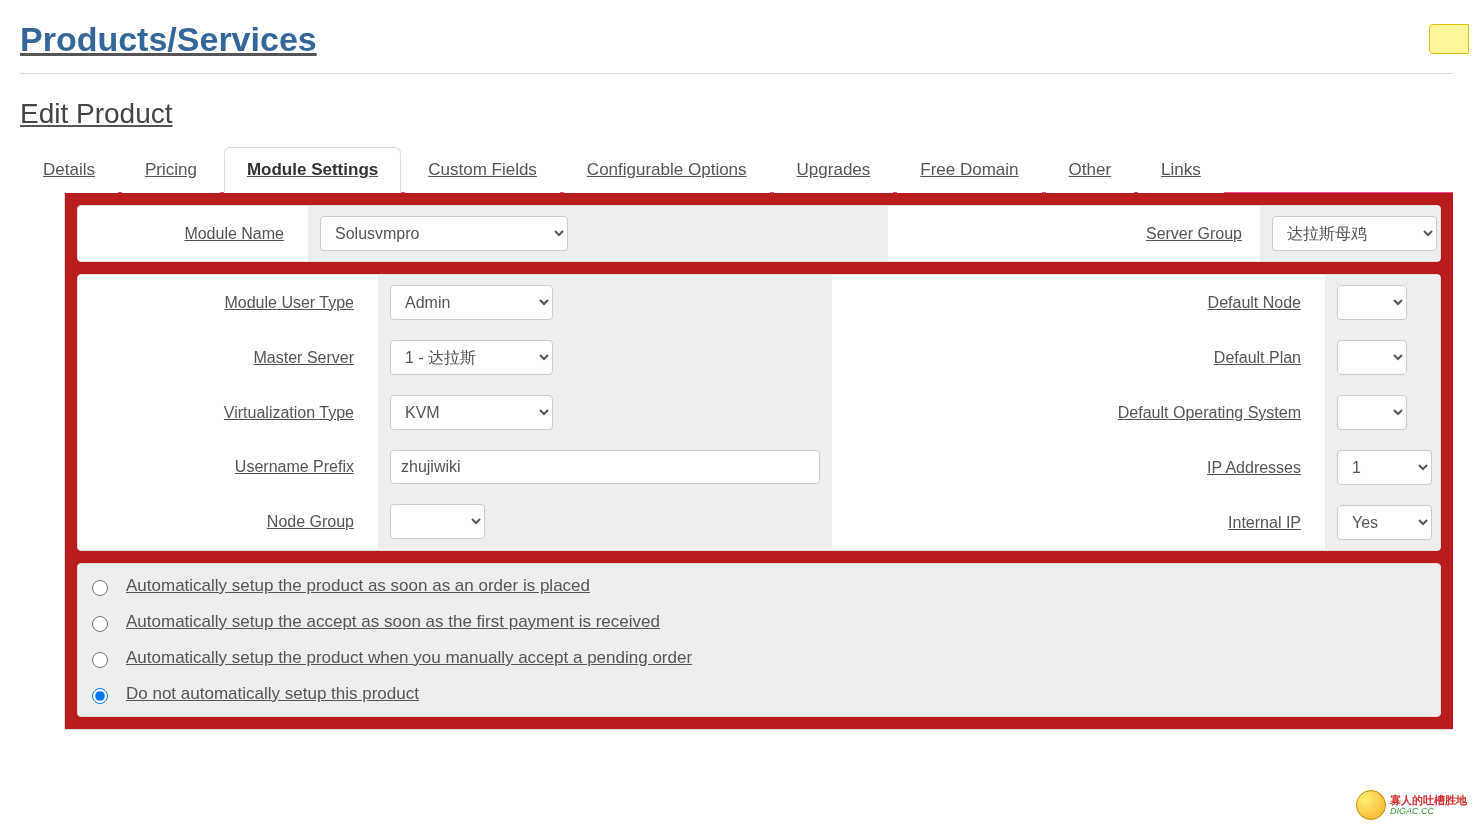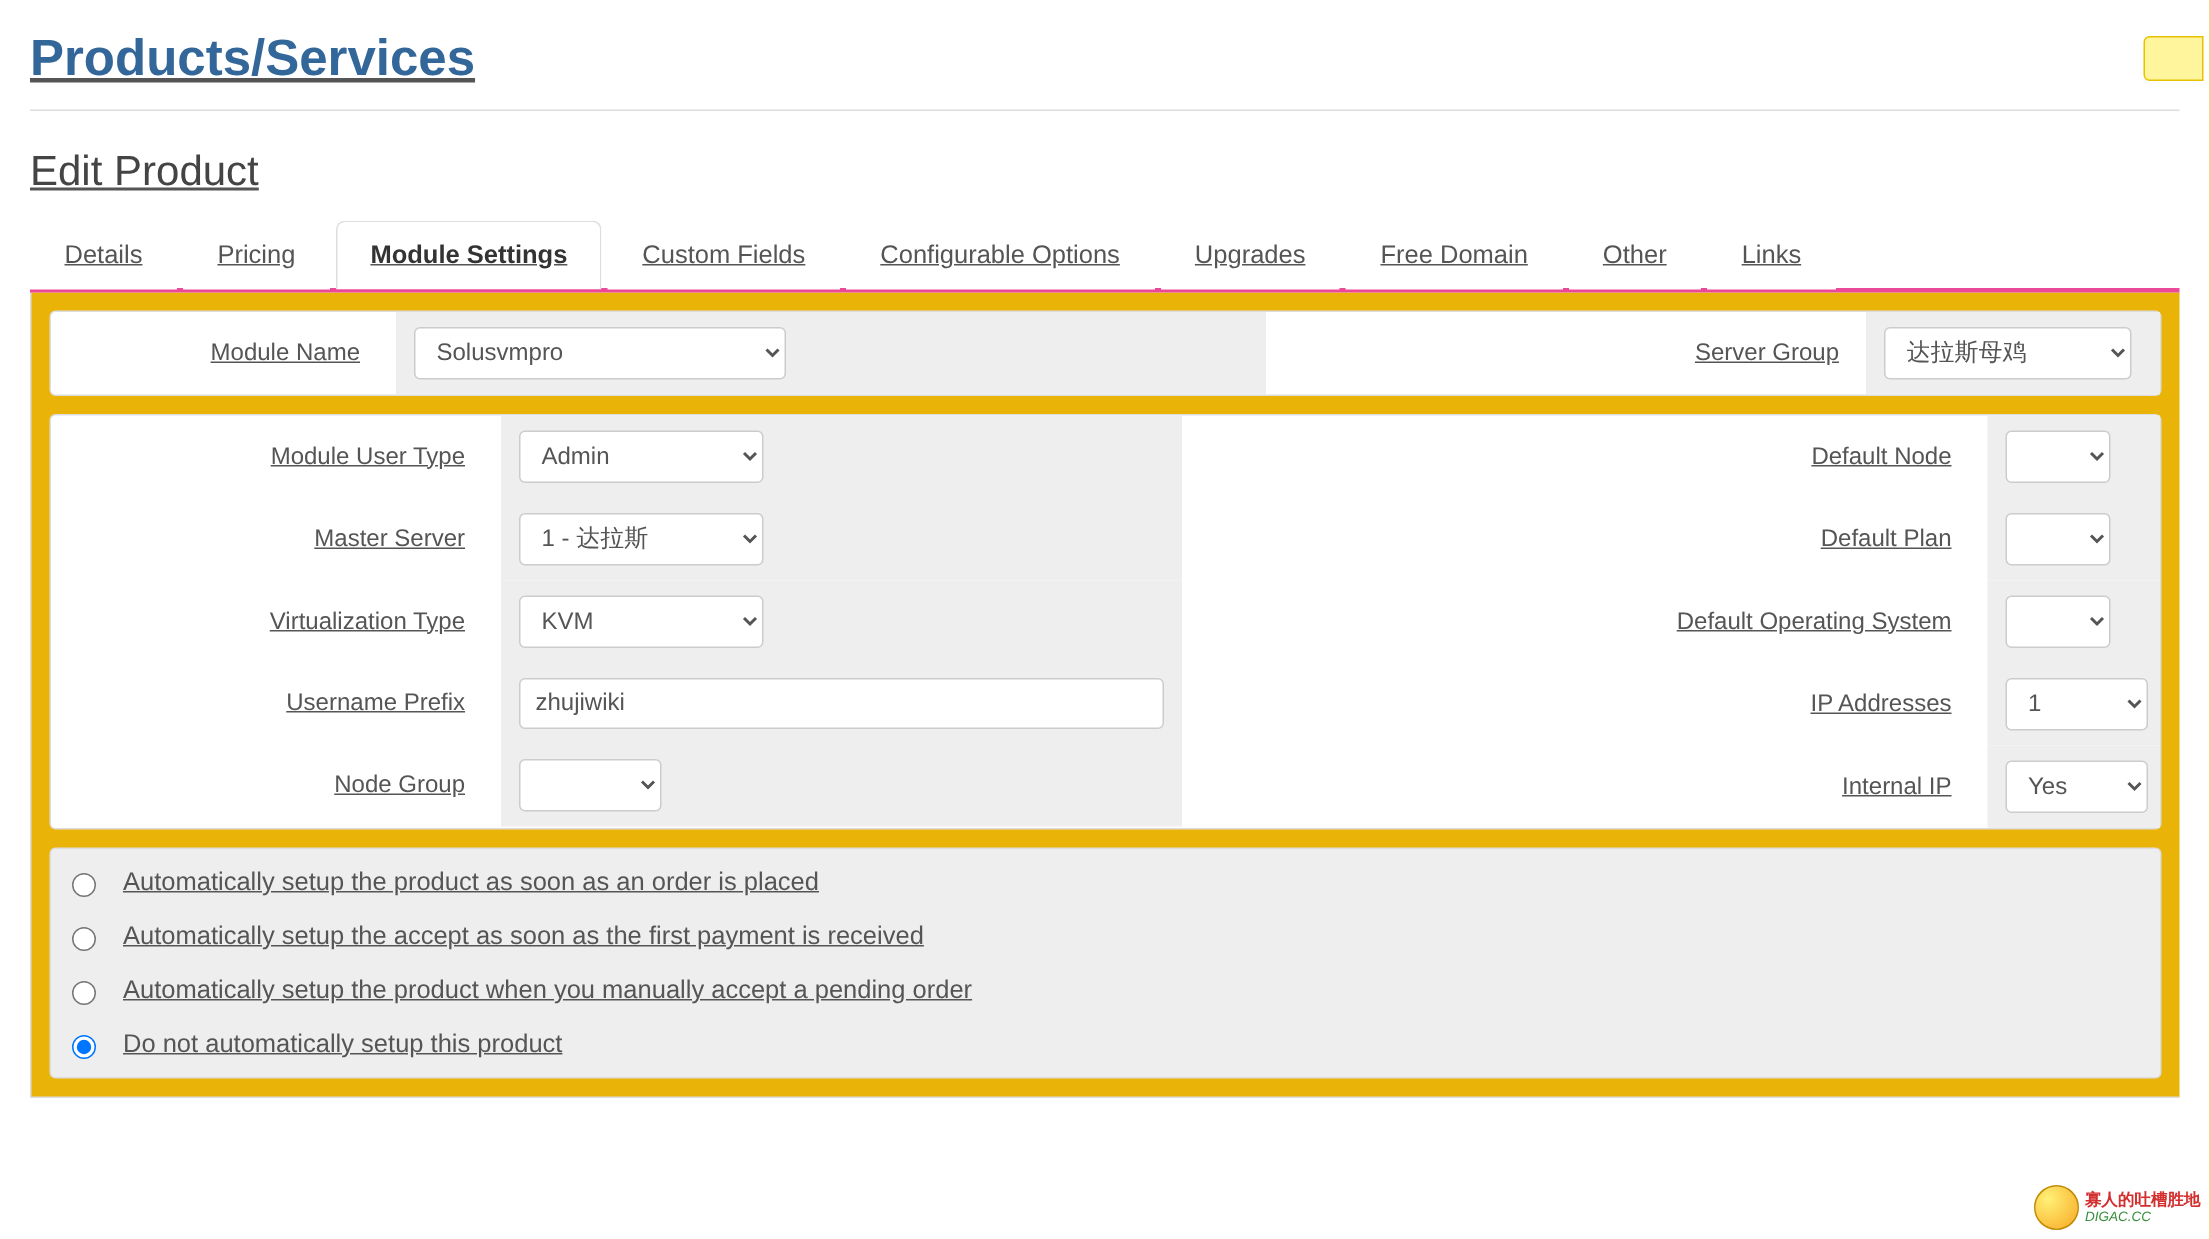--- a/index.html
+++ b/index.html
@@ -19,21 +19,21 @@
 }
 .section-title {
   font-size: 28px;
   color: #444;
   padding: 24px 0 16px 0;
   font-weight: normal;
 }
 .tabs {
   display: flex;
   gap: 4px;
-  border-bottom: 3px solid #ec4899;
+  border-bottom: 1px solid #ec4899;
   position: relative;
 }
 .tab {
   padding: 12px 22px;
   font-size: 17px;
   color: #555;
   cursor: pointer;
   background: #fff;
   border: 1px solid transparent;
   border-bottom: none;
@@ -45,21 +45,22 @@
   border-bottom: 1px solid #fff;
   border-radius: 6px 6px 0 0;
   font-weight: bold;
   color: #333;
 }
 .panel {
   border: 1px solid #ddd;
   border-top: none;
   border-right: none;
   padding: 12px;
-  background: #eab308;
+  background: #b91c1c;
+  margin-left: 44px;
 }
 .inner-panel {
   border: 1px solid #ddd;
   border-radius: 4px;
   background: #fff;
   margin-bottom: 12px;
 }
 .two-col {
   display: flex;
 }
@@ -81,21 +82,21 @@
 }
 .form-row .input-cell {
   background: #eee;
   padding: 10px 12px;
   flex: 1;
 }
 
 .top-row .label-cell.left { width: 230px; }
 .top-row .input-cell.left { width: 580px; flex: none; }
 .top-row .label-cell.right { flex: 1; padding-right: 18px; }
-.top-row .input-cell.right { width: 196px; flex: none; }
+.top-row .input-cell.right { width: 180px; flex: none; }
 
 .grid-row .label-cell { width: 300px; }
 .grid-row-r .label-cell { flex: 1; }
 .grid-row-r .input-cell { width: 115px; flex: none; }
 select, input[type="text"] {
   font-size: 16px;
   padding: 7px 10px;
   border: 1px solid #ccc;
   border-radius: 4px;
   background: #fff;

